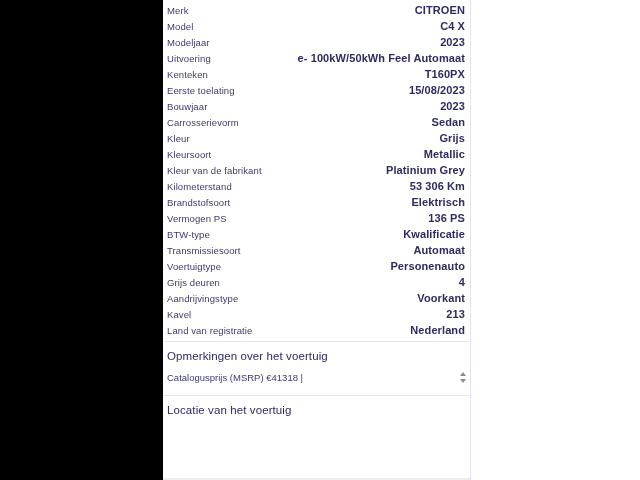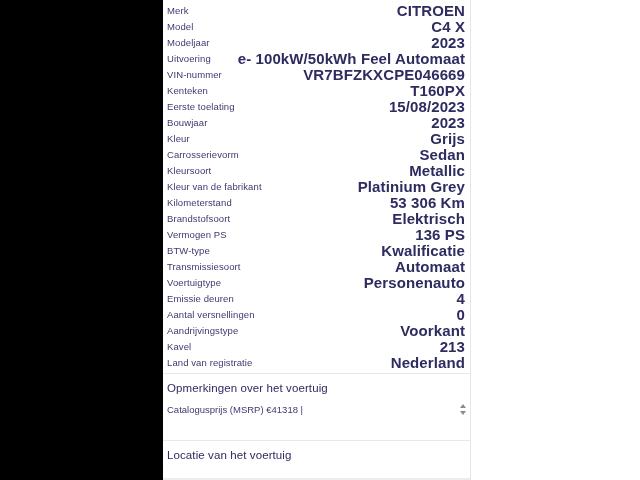--- a/index.html
+++ b/index.html
@@ -32,21 +32,21 @@
     padding: 0 5px 0 4px;
   }
   .lbl {
     font-size: 9.5px;
     color: #3c3a6e;
     font-weight: 400;
     letter-spacing: 0.1px;
     white-space: nowrap;
   }
   .val {
-    font-size: 15px;
+    font-size: 11px;
     color: #2e2b60;
     font-weight: 700;
     letter-spacing: 0.1px;
     white-space: nowrap;
     text-align: left;
   }
 
   .divider {
     height: 0;
     border-top: 1px solid #e7e7f0;
@@ -60,21 +60,21 @@
     color: #2e2b60;
     padding: 8px 4px 6px 4px;
     letter-spacing: 0.1px;
   }
 
   .comment-row {
     position: relative;
     display: flex; align-items: center;
     height: 18px;
     padding: 0 14px 0 4px;
-    margin-bottom: 22px;
+    margin-bottom: 9px;
   }
   .comment-text {
     font-size: 9.5px;
     color: #3c3a6e;
     font-weight: 400;
     white-space: nowrap;
     overflow: hidden;
   }
   .mini-scrollbar {
     position: absolute;
@@ -118,44 +118,40 @@
         </div>
         <div class="row">
           <span class="lbl">Modeljaar</span>
           <span class="val">2023</span>
         </div>
         <div class="row">
           <span class="lbl">Uitvoering</span>
           <span class="val">e- 100kW/50kWh Feel Automaat</span>
         </div>
         <div class="row">
-          <span class="lbl">VIN-nummer</span>
-          <span class="val">VR7BFZKXCPE046669</span>
-        </div>
-        <div class="row">
           <span class="lbl">Kenteken</span>
           <span class="val">T160PX</span>
         </div>
         <div class="row">
           <span class="lbl">Eerste toelating</span>
           <span class="val">15/08/2023</span>
         </div>
         <div class="row">
           <span class="lbl">Bouwjaar</span>
           <span class="val">2023</span>
         </div>
         <div class="row">
+          <span class="lbl">Carrosserievorm</span>
+          <span class="val">Sedan</span>
+        </div>
+        <div class="row">
           <span class="lbl">Kleur</span>
           <span class="val">Grijs</span>
         </div>
         <div class="row">
-          <span class="lbl">Carrosserievorm</span>
-          <span class="val">Sedan</span>
-        </div>
-        <div class="row">
           <span class="lbl">Kleursoort</span>
           <span class="val">Metallic</span>
         </div>
         <div class="row">
           <span class="lbl">Kleur van de fabrikant</span>
           <span class="val">Platinium Grey</span>
         </div>
         <div class="row">
           <span class="lbl">Kilometerstand</span>
           <span class="val">53 306 Km</span>
@@ -174,26 +170,22 @@
         </div>
         <div class="row">
           <span class="lbl">Transmissiesoort</span>
           <span class="val">Automaat</span>
         </div>
         <div class="row">
           <span class="lbl">Voertuigtype</span>
           <span class="val">Personenauto</span>
         </div>
         <div class="row">
-          <span class="lbl">Emissie deuren</span>
+          <span class="lbl">Grijs deuren</span>
           <span class="val">4</span>
-        </div>
-        <div class="row">
-          <span class="lbl">Aantal versnellingen</span>
-          <span class="val">0</span>
         </div>
         <div class="row">
           <span class="lbl">Aandrijvingstype</span>
           <span class="val">Voorkant</span>
         </div>
         <div class="row">
           <span class="lbl">Kavel</span>
           <span class="val">213</span>
         </div>
         <div class="row">

